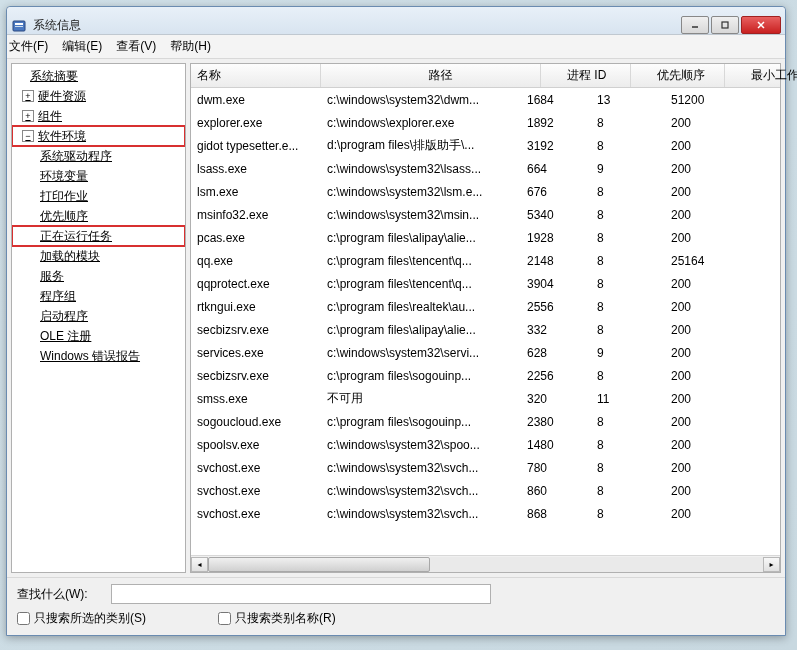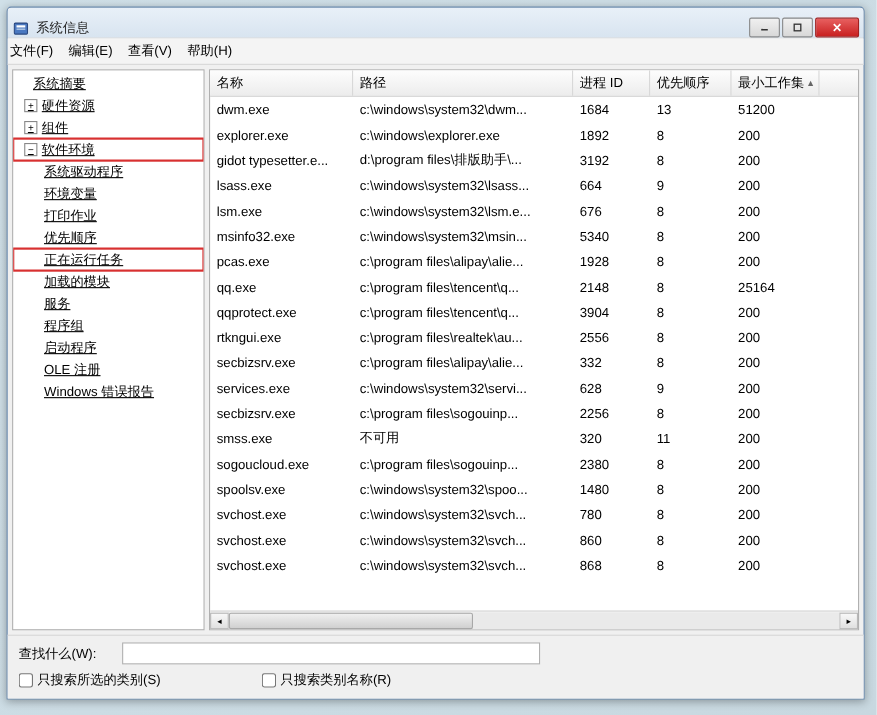--- a/index.html
+++ b/index.html
@@ -15,39 +15,39 @@
 .menu-item { cursor: pointer; }
 .body-area { flex: 1; display: flex; padding: 4px; gap: 4px; min-height: 0; }
 .tree-panel { width: 175px; background: #fff; border: 1px solid #b0b0b0; overflow: auto; padding: 2px 0; }
 .tree-node { display: flex; align-items: center; height: 20px; padding-left: 2px; cursor: pointer; white-space: nowrap; text-decoration: underline; }
 .tree-exp { width: 12px; height: 12px; border: 1px solid #888; display: inline-flex; align-items: center; justify-content: center; margin-right: 4px; font-size: 9px; line-height: 1; background: #fff; }
 .tree-exp.empty { border: none; }
 .tree-node.highlight { outline: 2px solid #d83030; outline-offset: -1px; }
 .tree-label { }
 .tree-child { padding-left: 28px; }
 .list-panel { flex: 1; background: #fff; border: 1px solid #b0b0b0; display: flex; flex-direction: column; min-width: 0; }
-.list-header { display: flex; background: linear-gradient(#fdfdfd,#ececec); border-bottom: 1px solid #d0d0d0; height: 24px; flex-shrink: 0; }
+.list-header { display: flex; background: linear-gradient(#fdfdfd,#ececec); border-bottom: 1px solid #d0d0d0; height: 24px; flex-shrink: 0; gap: 20px; }
 .list-header .col { border-right: 1px solid #d8d8d8; padding: 4px 6px; overflow: hidden; white-space: nowrap; cursor: pointer; display: flex; align-items: center; }
 .list-body { flex: 1; overflow-y: scroll; overflow-x: hidden; }
 .list-row { display: flex; height: 23px; align-items: center; }
 .list-row .cell { padding: 0 6px; overflow: hidden; white-space: nowrap; text-overflow: ellipsis; }
 .col-name { width: 130px; flex-shrink: 0; }
-.col-path { width: 200px; flex-shrink: 0; }
+.col-path { width: 200px; flex-shrink: 0; justify-content: center; }
 .col-pid { width: 70px; flex-shrink: 0; }
 .col-prio { width: 74px; flex-shrink: 0; }
 .col-minws { width: 80px; flex-shrink: 0; }
 .sort-ind { font-size: 8px; margin-left: 2px; color: #666; }
 .hscroll { height: 17px; background: #f0f0f0; border-top: 1px solid #d8d8d8; display: flex; align-items: center; }
 .hscroll-btn { width: 17px; height: 15px; background: linear-gradient(#f8f8f8,#e0e0e0); border: 1px solid #b8b8b8; display: flex; align-items: center; justify-content: center; font-size: 8px; }
 .hscroll-track { flex: 1; height: 15px; background: #eaeaea; position: relative; }
 .hscroll-thumb { position: absolute; left: 0; width: 40%; height: 100%; background: linear-gradient(#f0f0f0,#d0d0d0); border: 1px solid #a8a8a8; border-radius: 2px; }
 .footer { padding: 6px 10px 8px; background: #f0f0f0; border-top: 1px solid #d8d8d8; }
 .search-row { display: flex; align-items: center; gap: 23px; margin-bottom: 6px; }
 .search-input { flex: 1; max-width: 380px; height: 20px; border: 1px solid #b0b0b0; padding: 0 4px; background: #fff; }
-.check-row { display: flex; gap: 92px; }
+.check-row { display: flex; gap: 72px; }
 .check-item { display: flex; align-items: center; gap: 4px; cursor: pointer; }
 .check-item input { width: 13px; height: 13px; }
 </style>
 </head>
 <body>
 
 <div class="window">
 
   <div class="titlebar">
     <span class="titlebar-icon">

